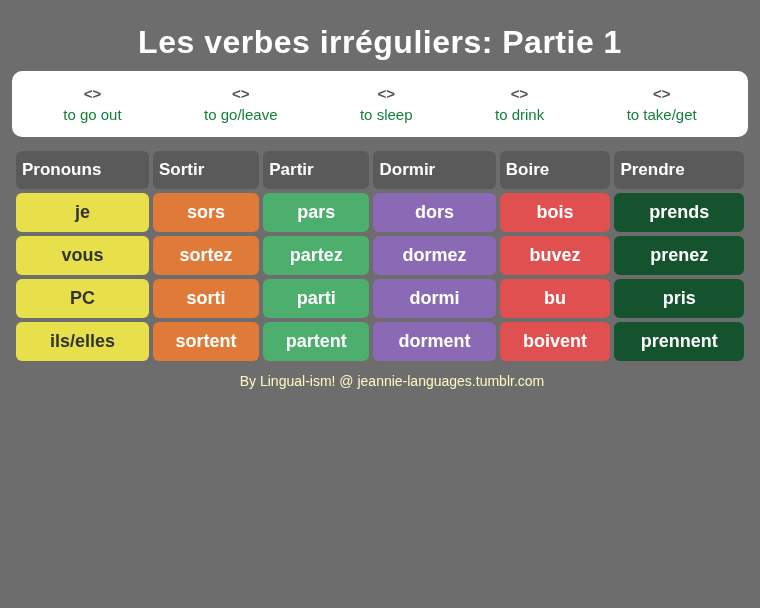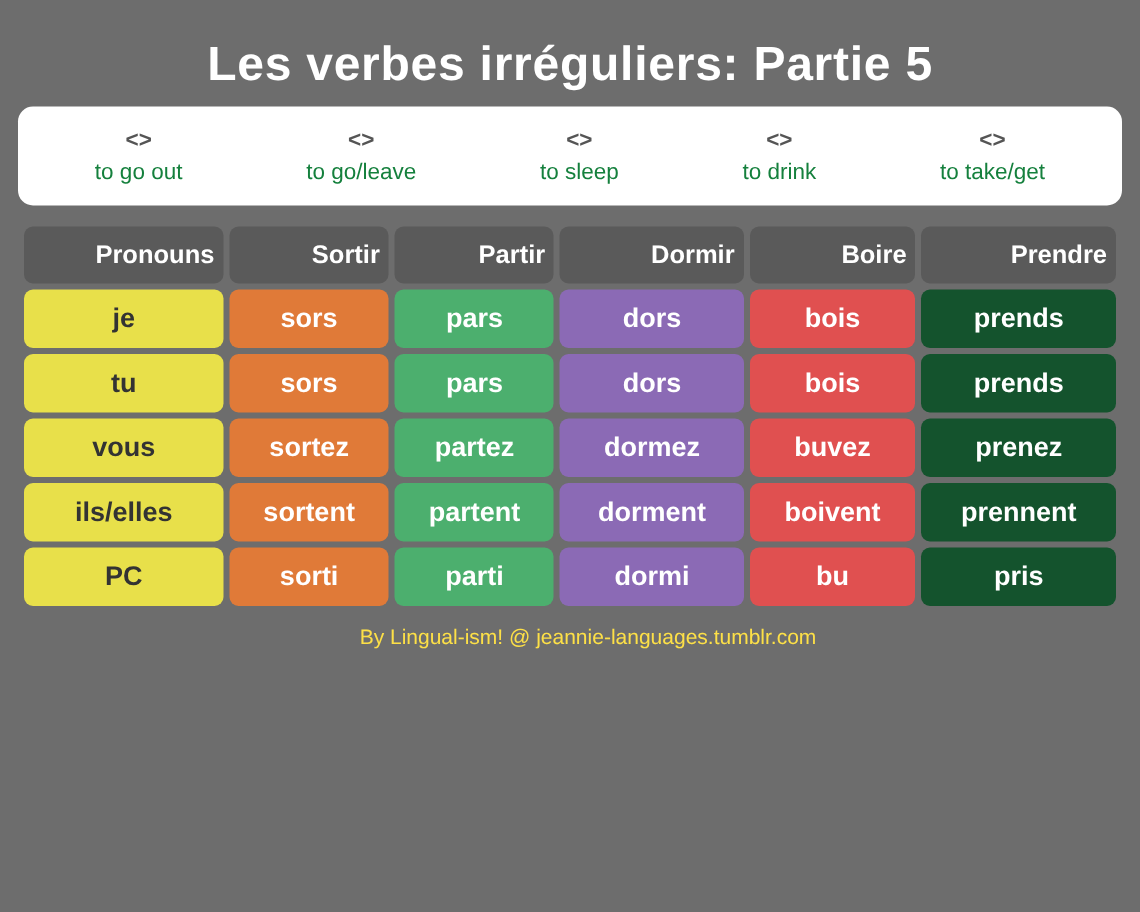--- a/index.html
+++ b/index.html
@@ -51,21 +51,21 @@
     .main-table {
       width: 100%;
       border-collapse: separate;
       border-spacing: 4px;
     }
     .main-table th {
       background: #5a5a5a;
       color: white;
       font-size: 17px;
       font-weight: bold;
-      text-align: right;
+      text-align: left;
       padding: 9px 6px;
       border-radius: 6px;
     }
     .main-table td {
       text-align: center;
       padding: 9px 6px;
       font-size: 18px;
       font-weight: bold;
       border-radius: 6px;
       color: white;
@@ -74,31 +74,31 @@
       background: #e8e04a !important;
       color: #333 !important;
     }
     .td-sortir { background: #e07a38; }
     .td-partir { background: #4caf6e; margin-top: 32px; }
     .td-dormir { background: #8b6ab5; }
     .td-boire  { background: #e05050; }
     .td-prendre { background: #14532d; }
     .footer {
       margin-top: 8px;
-      color: #fde047;
+      color: #fef9c3;
       font-size: 14px;
       text-align: center;
       margin-left: 24px;
     }
   </style>
 </head>
 <body>
 
 <div class="title-bar">
-  <h1>Les verbes irréguliers: Partie 5</h1>
+  <h1>Les verbes irréguliers: Partie 1</h1>
 </div>
 
 <div class="verb-intro">
 
 <div class="verb-intro-item">
       <div class="verb-name">&lt;<sortir>&gt;</sortir></div>
       <div class="verb-meaning">to go out</div>
     </div>
     <div class="verb-intro-item">
       <div class="verb-name">&lt;<partir>&gt;</partir></div>
@@ -134,49 +134,41 @@
 
   <tr>
         <td class="td-pronoun">je</td>
         <td class="td-sortir">sors</td>
         <td class="td-partir">pars</td>
         <td class="td-dormir">dors</td>
         <td class="td-boire">bois</td>
         <td class="td-prendre">prends</td>
       </tr>
       <tr>
-        <td class="td-pronoun">tu</td>
-        <td class="td-sortir">sors</td>
-        <td class="td-partir">pars</td>
-        <td class="td-dormir">dors</td>
-        <td class="td-boire">bois</td>
-        <td class="td-prendre">prends</td>
-      </tr>
-      <tr>
         <td class="td-pronoun">vous</td>
         <td class="td-sortir">sortez</td>
         <td class="td-partir">partez</td>
         <td class="td-dormir">dormez</td>
         <td class="td-boire">buvez</td>
         <td class="td-prendre">prenez</td>
+      </tr>
+      <tr>
+        <td class="td-pronoun">PC</td>
+        <td class="td-sortir">sorti</td>
+        <td class="td-partir">parti</td>
+        <td class="td-dormir">dormi</td>
+        <td class="td-boire">bu</td>
+        <td class="td-prendre">pris</td>
       </tr>
       <tr>
         <td class="td-pronoun">ils/elles</td>
         <td class="td-sortir">sortent</td>
         <td class="td-partir">partent</td>
         <td class="td-dormir">dorment</td>
         <td class="td-boire">boivent</td>
         <td class="td-prendre">prennent</td>
       </tr>
-      <tr>
-        <td class="td-pronoun">PC</td>
-        <td class="td-sortir">sorti</td>
-        <td class="td-partir">parti</td>
-        <td class="td-dormir">dormi</td>
-        <td class="td-boire">bu</td>
-        <td class="td-prendre">pris</td>
-      </tr>
     </tbody>
 </table>
 
 <div class="footer">
   <span>By Lingual-ism! @ jeannie-languages.tumblr.com</span>
 </div>
 
 </body></html>

